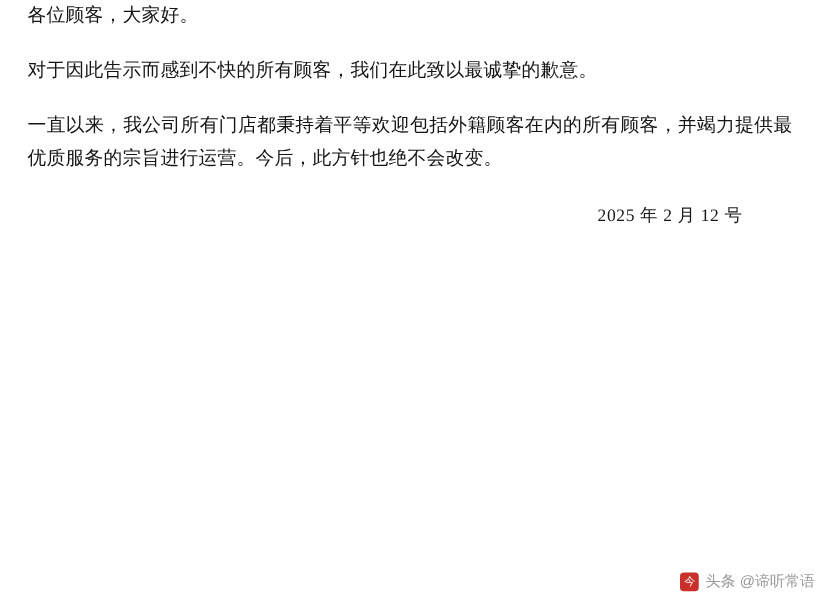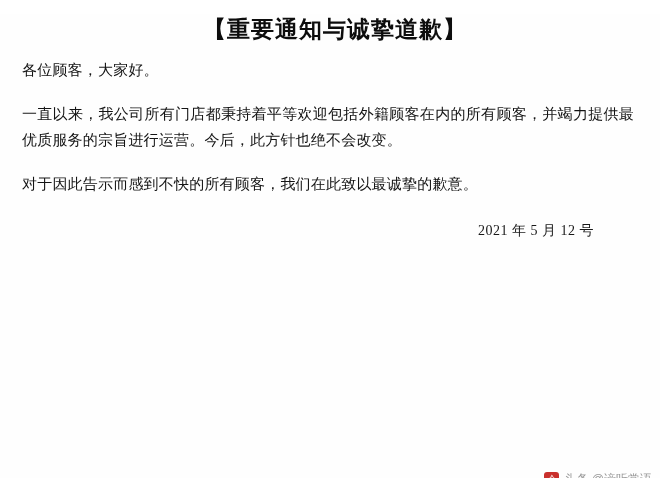--- a/index.html
+++ b/index.html
@@ -90,34 +90,33 @@
   }
   .wm-text {
     white-space: nowrap;
   }
 </style>
 </head>
 <body>
 
 <div class="page">
 
-  <div class="notice-title">【重要通知与诚挚道歉】</div>
 
   <div class="body-block">
 
     <p class="para greeting">各位顾客，大家好。</p>
 
 
+    <p class="para spaced">对于因此告示而感到不快的所有顾客，我们在此致以最诚挚的歉意。</p>
+
     <p class="para spaced">一直以来，我公司所有门店都秉持着平等欢迎包括外籍顾客在内的所有顾客，并竭力提供最优质服务的宗旨进行运营。今后，此方针也绝不会改变。</p>
-
-    <p class="para spaced">对于因此告示而感到不快的所有顾客，我们在此致以最诚挚的歉意。</p>
 
 
     <div class="signature-block">
-      <span class="sig-date">2021 年 5 月 12 号</span>
+      <span class="sig-date">2025 年 2 月 12 号</span>
     </div>
 
   </div>
 
   <div class="watermark">
     <span class="wm-logo">今</span>
     <span class="wm-text">头条 @谛听常语</span>
   </div>
 
 </div>

